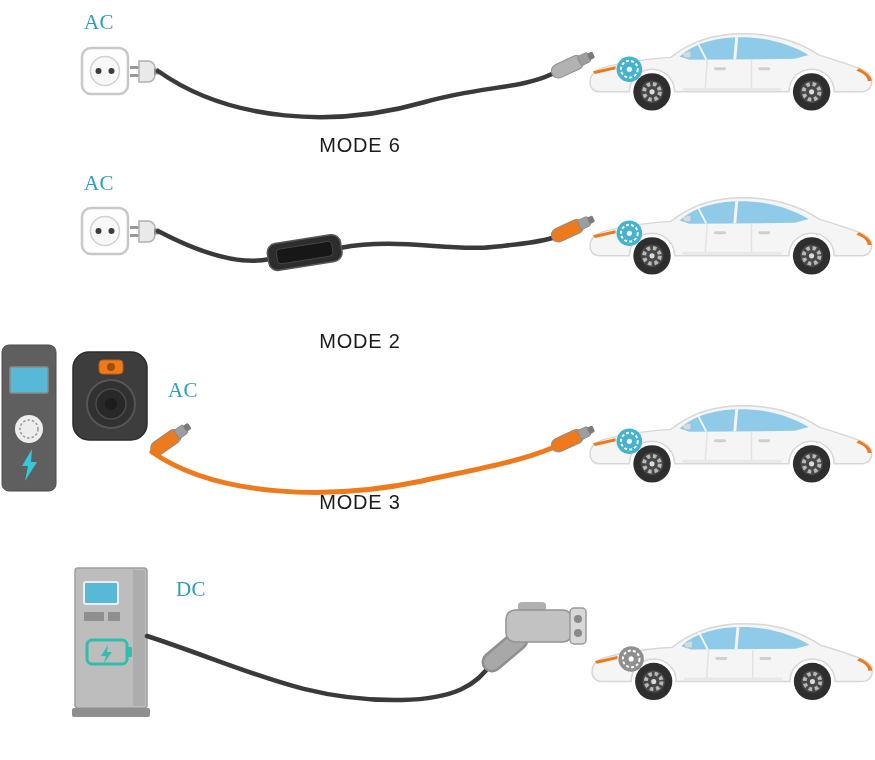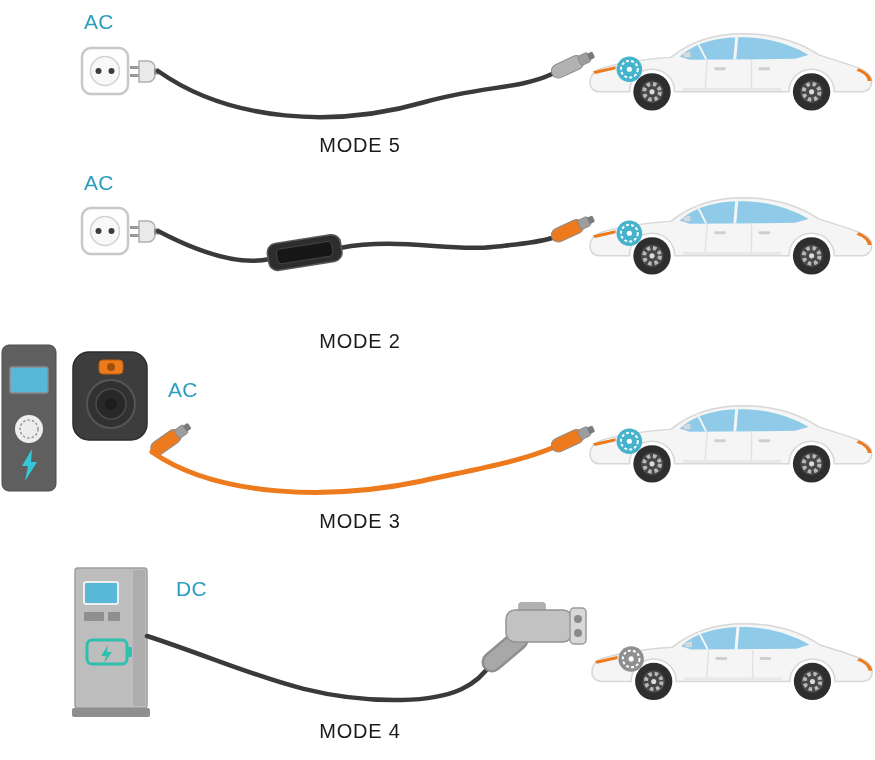--- a/index.html
+++ b/index.html
@@ -3,21 +3,21 @@
 <meta charset="utf-8">
 <title>Diagram</title>
 <style>
   html,body{margin:0;padding:0;background:#ffffff}
   .canvas{
     position:relative;width:875px;height:760px;background:#ffffff;
     font-family:"Liberation Sans",sans-serif;overflow:hidden;
   }
   .scene-svg{position:absolute;left:0;top:0}
   .current-label{
-    position:absolute;font-size:21px;color:#2B9EBD;letter-spacing:.3px;
+    position:absolute;font-size:21px;color:#2B9EBD;letter-spacing:.3px;font-family:Liberation Serif, serif;
   }
   .mode-label{
     position:absolute;width:220px;text-align:center;font-size:20px;
     color:#1b1b1b;letter-spacing:.8px;
   }
   .cable-black{fill:none;stroke:#3A3A3A;stroke-width:4.5;stroke-linecap:round}
   .cable-orange{fill:none;stroke:#ED7A1C;stroke-width:5;stroke-linecap:round}
 </style>
 </head>
 <body>
@@ -142,23 +142,22 @@
         <rect x="40" y="4" width="28" height="12" rx="4" fill="#b0b0b0"></rect>
         <rect x="28" y="12" width="66" height="32" rx="9" fill="#c2c2c2" stroke="#939393" stroke-width="1.5"></rect>
         <rect x="92" y="10" width="16" height="36" rx="4" fill="#d8d8d8" stroke="#9a9a9a" stroke-width="1.5"></rect>
         <circle cx="100" cy="21" r="4" fill="#8a8a8a"></circle>
         <circle cx="100" cy="35" r="4" fill="#8a8a8a"></circle>
       </g>
     </g>
   </svg>
 
   <div class="current-label" style="left:84px;top:10px">AC</div>
-  <div class="mode-label" style="left:250px;top:134px">MODE 5</div>
+  <div class="mode-label" style="left:250px;top:134px">MODE 6</div>
 
   <div class="current-label" style="left:84px;top:171px">AC</div>
   <div class="mode-label" style="left:250px;top:330px">MODE 2</div>
 
   <div class="current-label" style="left:168px;top:378px">AC</div>
-  <div class="mode-label" style="left:250px;top:510px">MODE 3</div>
+  <div class="mode-label" style="left:250px;top:491px">MODE 3</div>
 
   <div class="current-label" style="left:176px;top:577px">DC</div>
-  <div class="mode-label" style="left:250px;top:720px">MODE 4</div>
 </div>
 
 </body></html>

